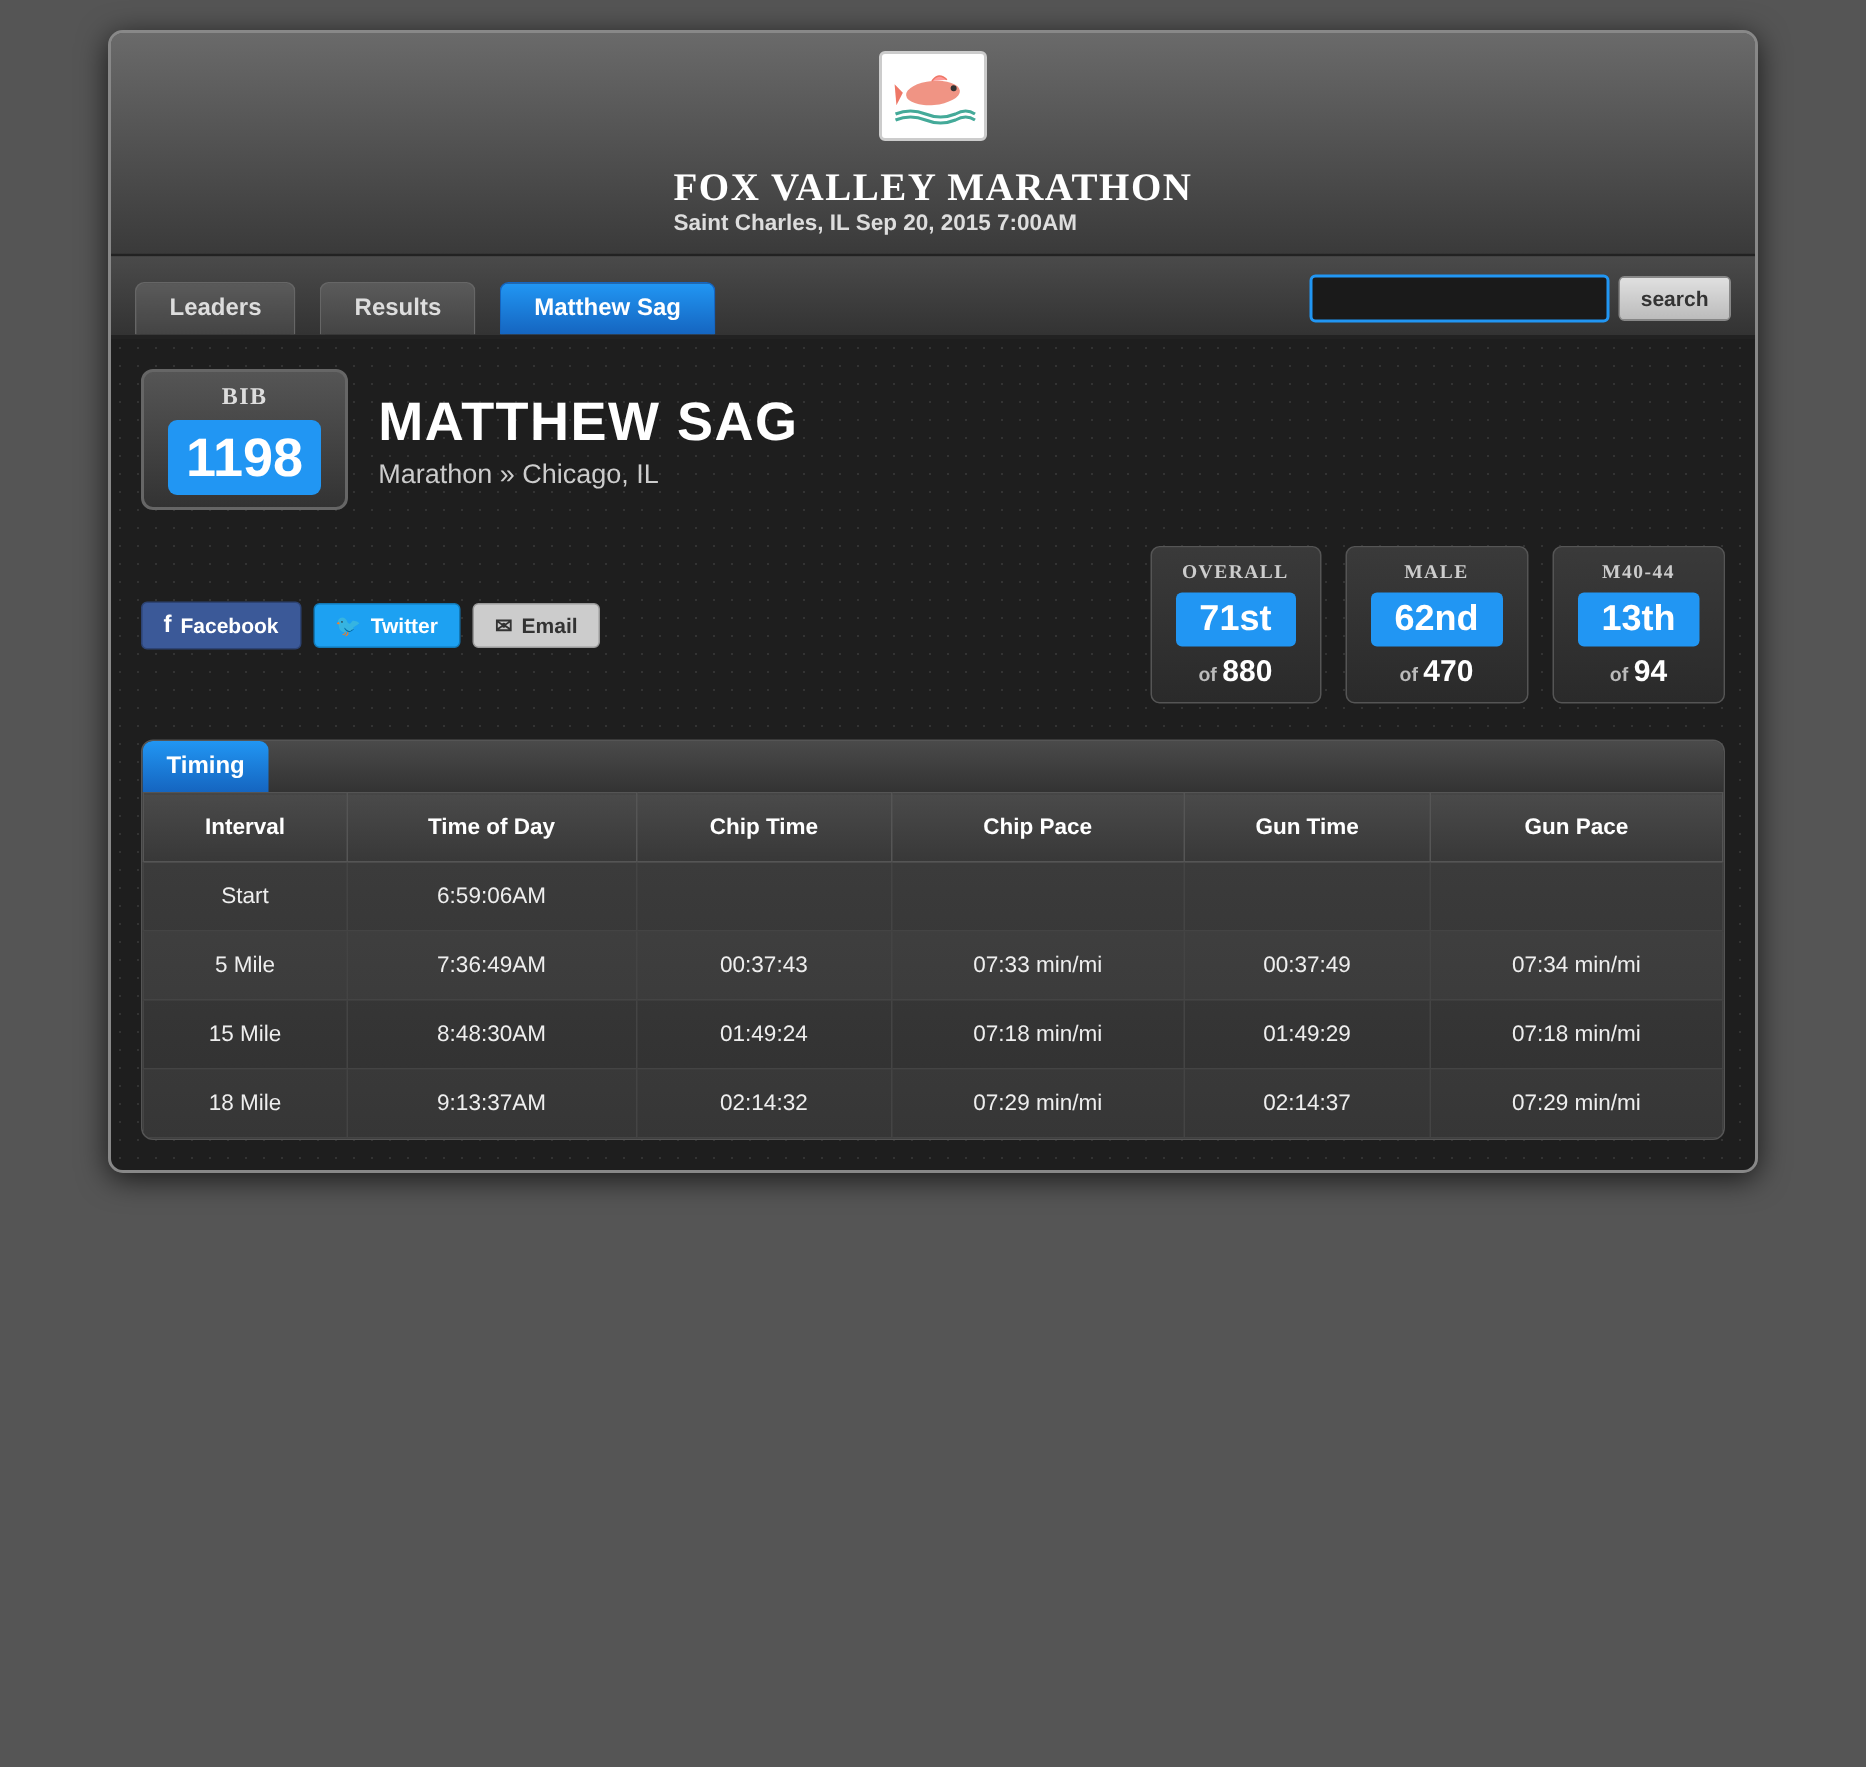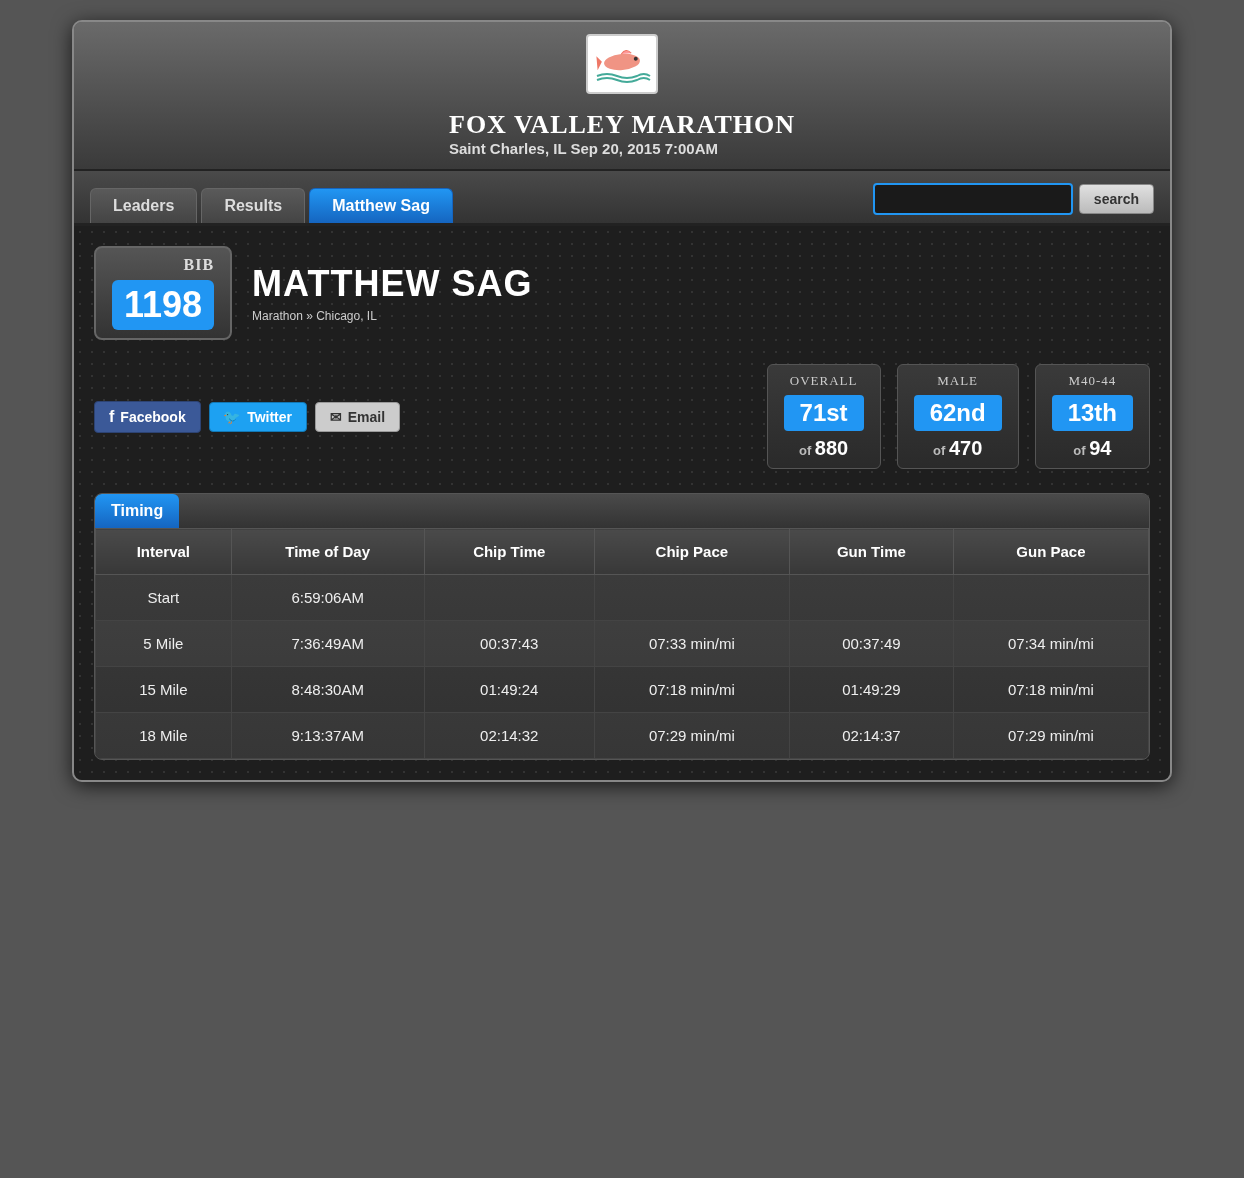--- a/index.html
+++ b/index.html
@@ -58,21 +58,21 @@
       font-size: 15px;
       color: #ddd;
       font-weight: bold;
     }
     
     .nav-bar {
       background: linear-gradient(to bottom, #4a4a4a, #333);
       padding: 12px 16px 0 16px;
       display: flex;
       align-items: flex-end;
-      gap: 4px;
+      gap: 16px;
       border-bottom: 3px solid #222;
     }
     .nav-tab {
       padding: 8px 22px;
       border-radius: 6px 6px 0 0;
       font-size: 16px;
       font-weight: bold;
       cursor: pointer;
       border: 1px solid #666;
       border-bottom: none;
@@ -136,21 +136,20 @@
       padding: 8px 16px;
       min-width: 100px;
     }
     .bib-label {
       font-size: 16px;
       font-weight: bold;
       color: #ddd;
       font-family: Georgia, serif;
       text-transform: uppercase;
       letter-spacing: 1px;
-      text-align: right;
     }
     .bib-number {
       background: #2196F3;
       color: white;
       font-size: 36px;
       font-weight: bold;
       border-radius: 6px;
       padding: 4px 12px;
       margin-top: 6px;
       display: block;
@@ -160,21 +159,21 @@
     }
     .runner-name {
       font-size: 36px;
       font-weight: bold;
       color: white;
       text-transform: uppercase;
       font-family: Arial, sans-serif;
       letter-spacing: 1px;
     }
     .runner-sub {
-      font-size: 12px;
+      font-size: 18px;
       color: #bbb;
       margin-top: 4px;
     }
     .runner-sub span {
       color: #ccc;
     }
     .finished-block {
       background: linear-gradient(to bottom, #555, #333);
       border: 2px solid #666;
       border-radius: 8px;
@@ -237,21 +236,21 @@
     .rank-block {
       background: linear-gradient(to bottom, #3a3a3a, #2a2a2a);
       border: 1px solid #555;
       border-radius: 6px;
       text-align: center;
       padding: 8px 16px;
       min-width: 110px;
     }
     .rank-category {
       font-size: 13px;
-      font-weight: normal;
+      font-weight: bold;
       color: #ccc;
       text-transform: uppercase;
       letter-spacing: 1px;
       font-family: Georgia, serif;
     }
     .rank-place {
       background: #2196F3;
       color: white;
       font-size: 24px;
       font-weight: bold;

